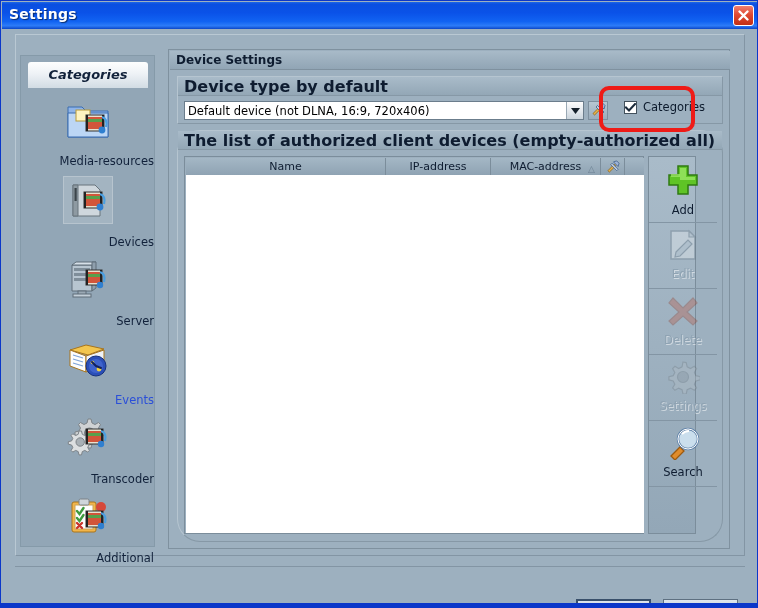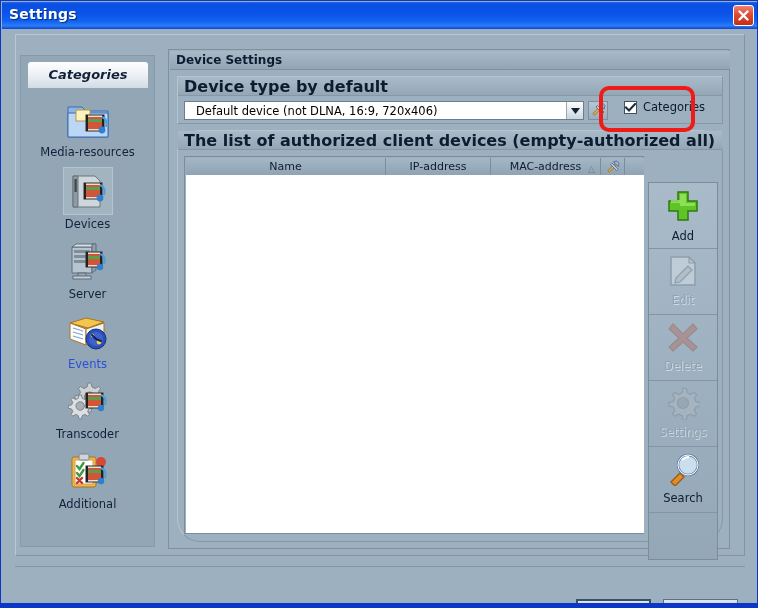--- a/index.html
+++ b/index.html
@@ -113,23 +113,24 @@
     position: relative;
   }
   .cat-icon-wrap.selected {
     background: rgba(255,255,255,0.16);
     border: 1px solid rgba(255,255,255,0.22);
     box-sizing: content-box;
   }
   .cat-label {
     font-size: 11.5px;
     color: #11213a;
-    margin-top: 3px;
+    margin-top: 12px;
     display: block;
     line-height: 13px;
+    text-align: right;
   }
   .cat-label.link { color: #2b4fd8; }
 
   
   .device-group {
     position: absolute;
     left: 166px; top: 20px;
     width: 562px; height: 500px;
     border: 1px solid #7f919f;
     background: #9db0bf;
@@ -182,21 +183,21 @@
     background: #ffffff;
     border: 1px solid #6b7d8c;
     box-sizing: border-box;
     display: flex;
     align-items: center;
     cursor: pointer;
   }
   .combo-value {
     font-size: 11.5px;
     color: #000000;
-    padding-left: 11px;
+    padding-left: 3px;
     white-space: nowrap;
     overflow: hidden;
   }
   .combo-arrow {
     position: absolute;
     right: 0; top: 0;
     width: 17px; height: 17px;
     background: linear-gradient(to bottom, #fdfdfd 0%, #e4e9ee 50%, #cbd5dd 100%);
     border-left: 1px solid #9aa9b5;
     display: flex; align-items: center; justify-content: center;
@@ -277,25 +278,24 @@
     position: absolute;
     left: 1px; top: 18px;
     width: 458px; height: 358px;
     background: #ffffff;
   }
 
   
   .btn-panel {
     position: absolute;
     left: 470px; top: 25px;
-    width: 70px; height: 378px;
+    width: 48px; height: 378px;
     background: linear-gradient(to bottom, #a9bbc9 0%, #93a7b7 100%);
     border: 1px solid #7b8d9b;
     box-sizing: border-box;
-    margin-top: 26px;
   }
   .side-btn {
     width: 68px; height: 66px;
     border-bottom: 1px solid #8395a4;
     box-sizing: border-box;
     text-align: center;
     padding-top: 5px;
     cursor: pointer;
     position: relative;
   }

